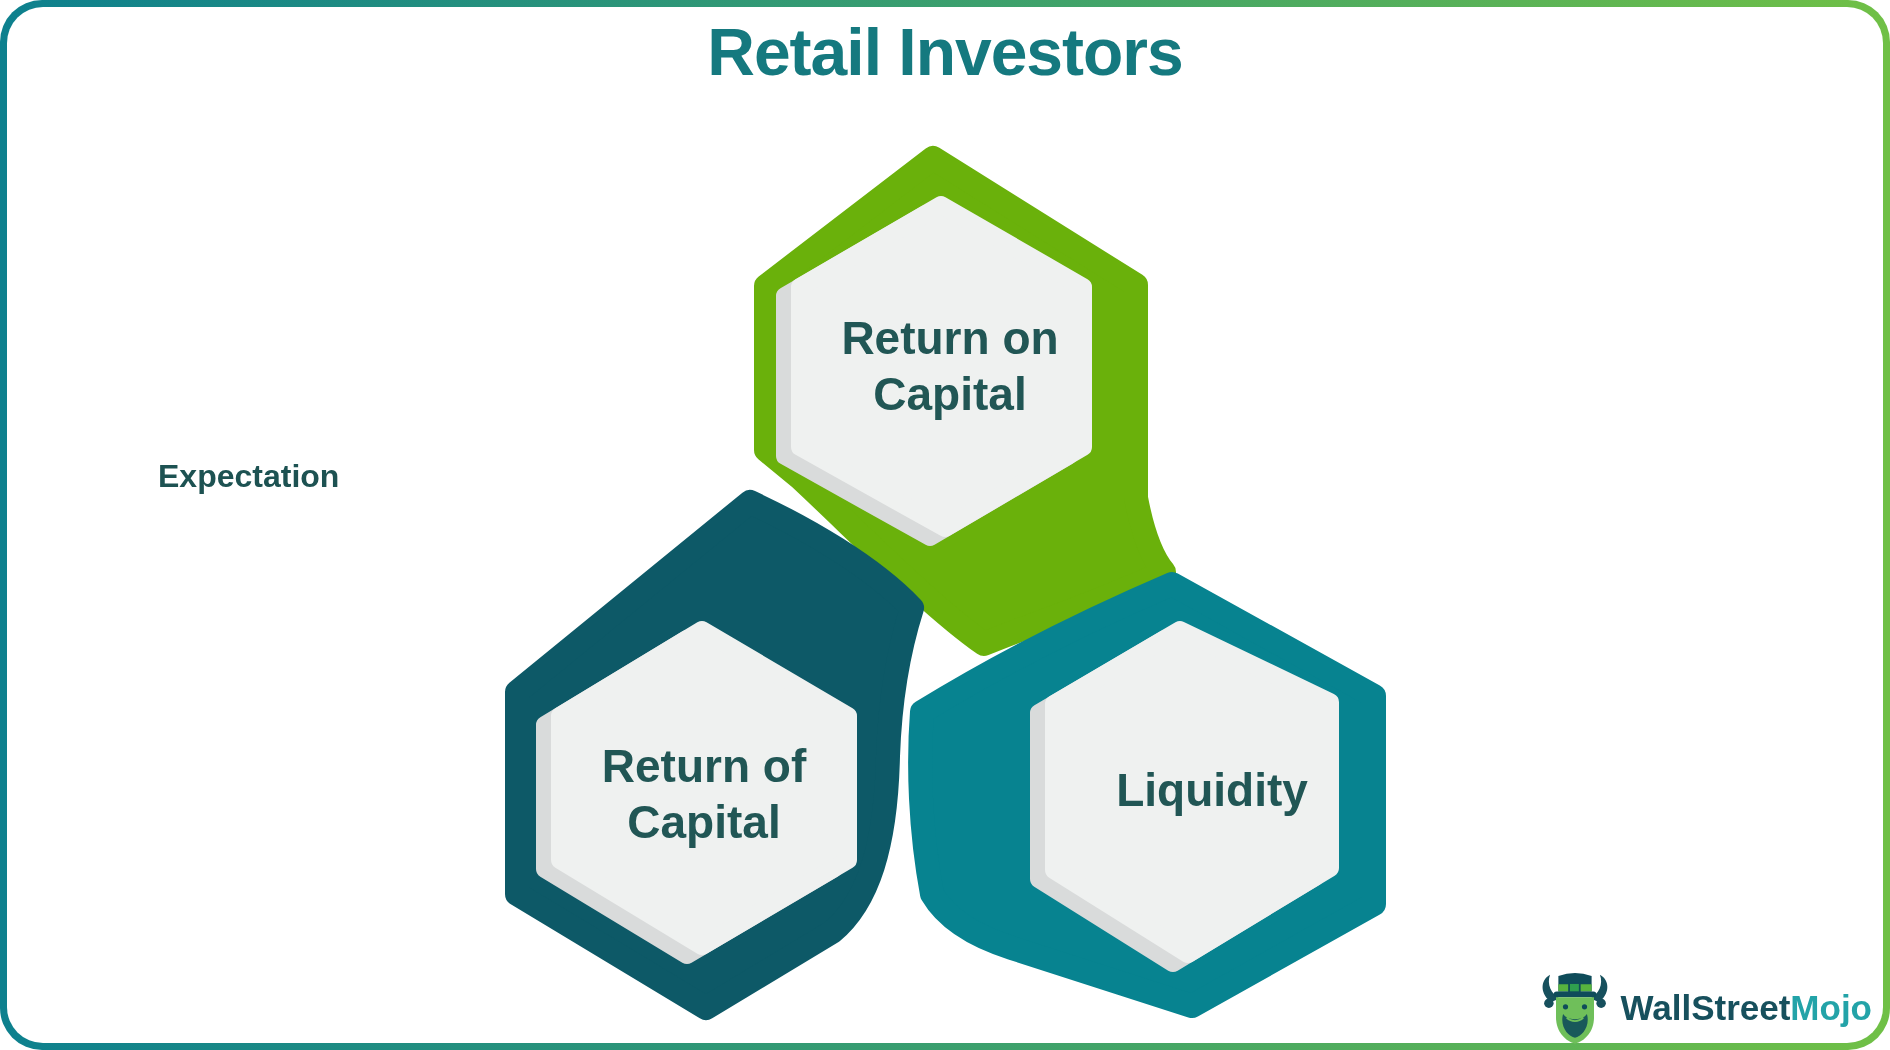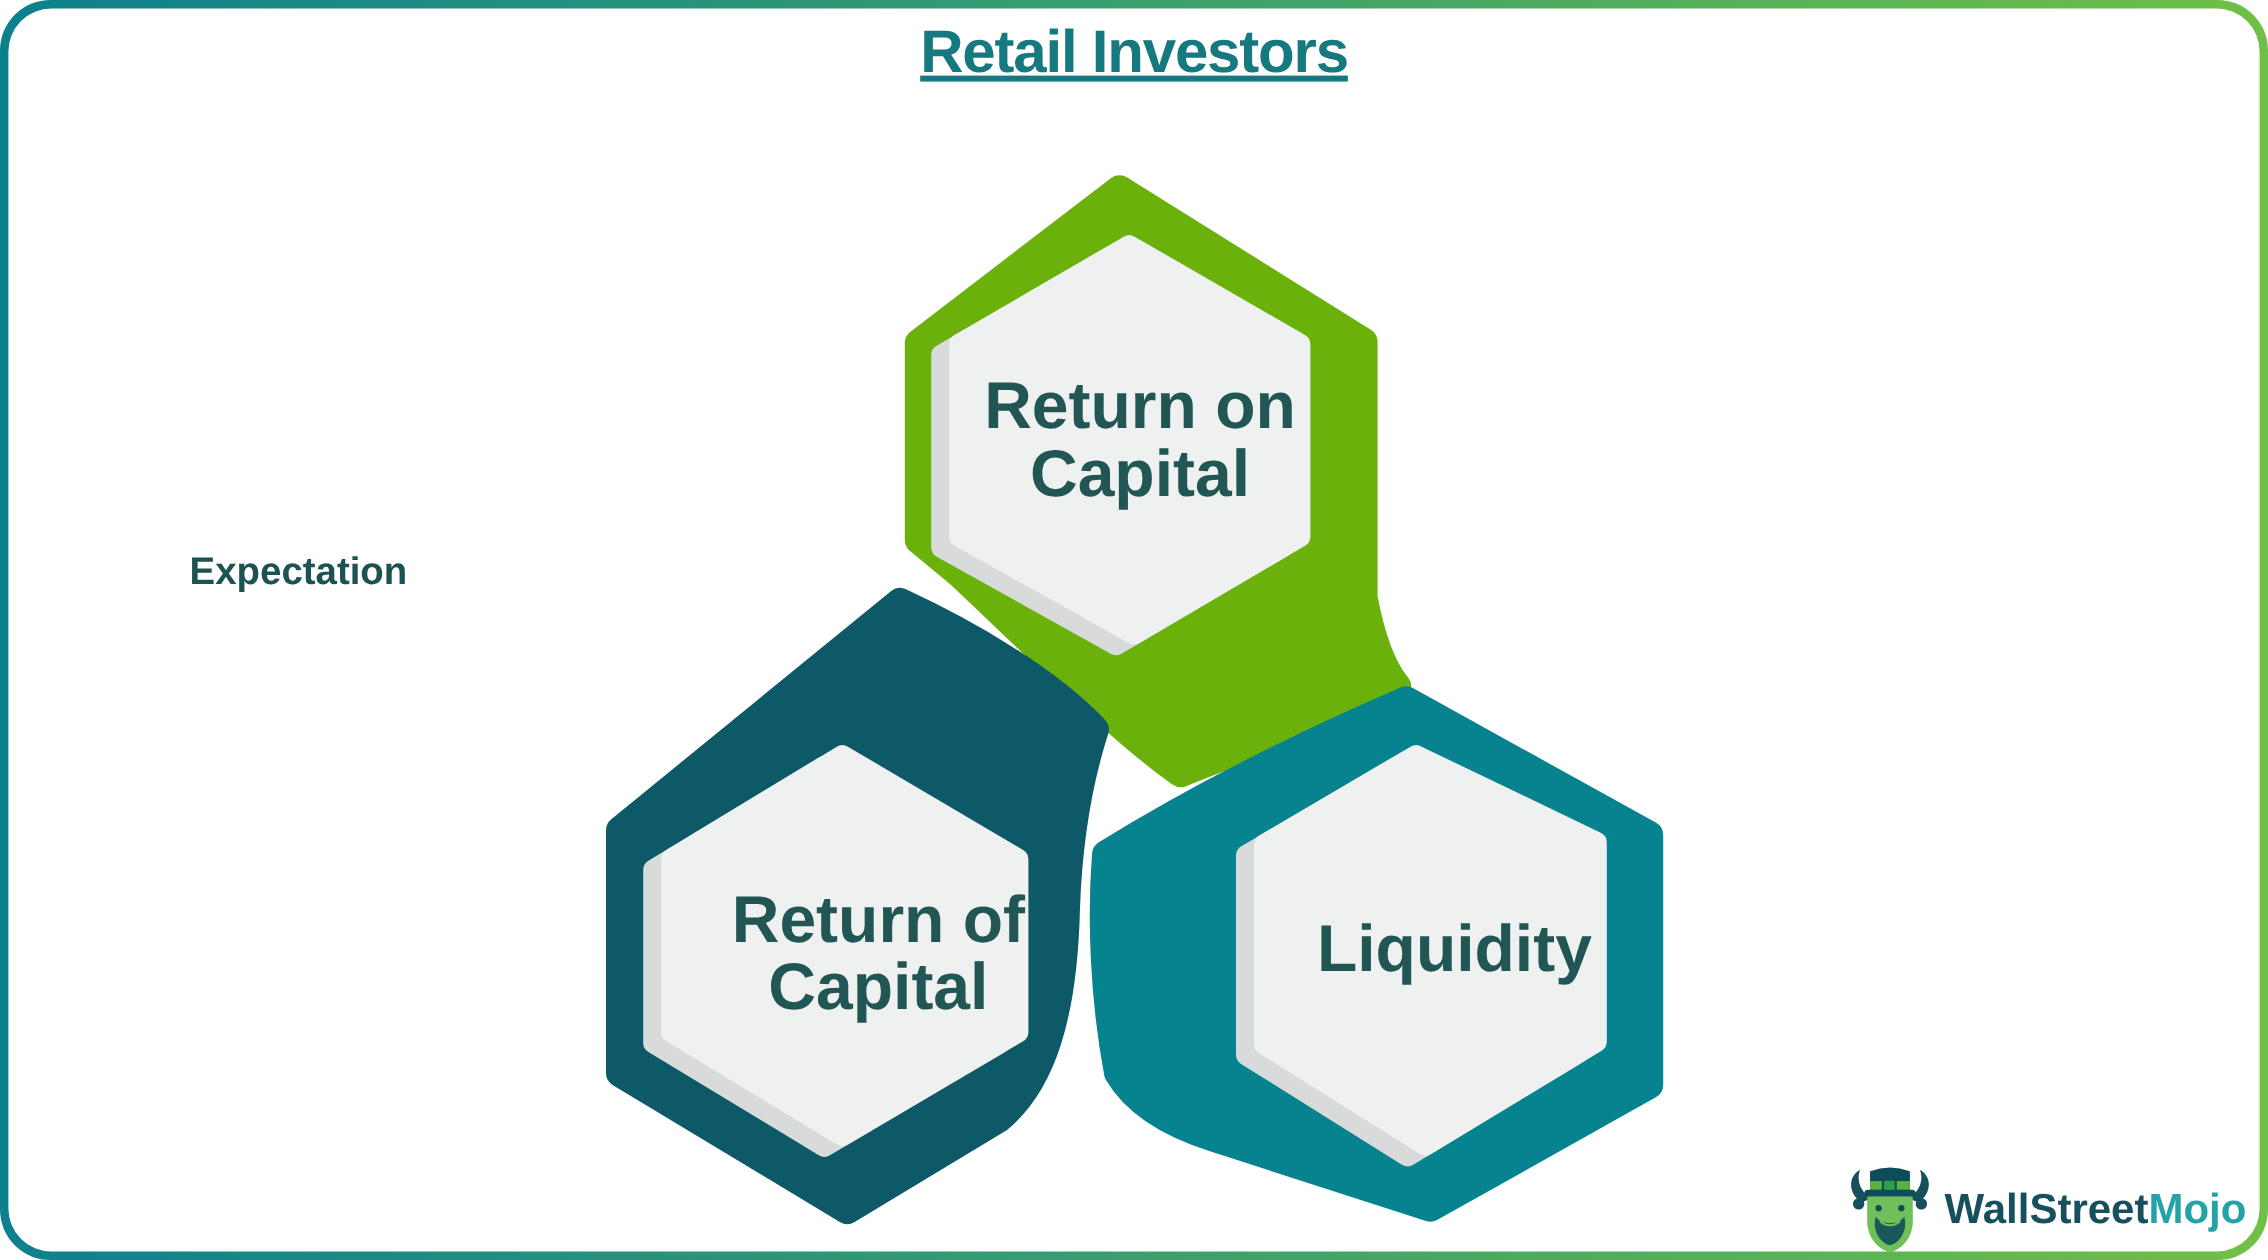--- a/index.html
+++ b/index.html
@@ -15,36 +15,35 @@
   .card{
     position:absolute;
     left:7px;top:7px;right:7px;bottom:7px;
     background:#ffffff;
     border-radius:36px;
   }
   .abs{position:absolute;}
   .title{
     left:0;right:0;top:14px;
     text-align:center;
-    font-size:50px;
+    font-size:66px;
     font-weight:800;
     letter-spacing:-1px;
     color:#15797f;
-    text-decoration:underline;
   }
   .side-label{
     left:158px;top:458px;
     font-size:32px;
     font-weight:800;
     color:#1d5252;
   }
   .hex-label{
     transform:translate(-50%,-50%);
     text-align:center;
-    font-size:55px;
+    font-size:46px;
     font-weight:800;
     color:#215655;
     line-height:56px;
     white-space:nowrap;
   }
   .diagram-svg{left:0;top:0;}
   .logo{
     right:18px;bottom:4px;
     display:flex;
     align-items:center;
@@ -102,21 +101,21 @@
 
   <div class="abs title">Retail Investors</div>
 
   <div class="abs side-label">Expectation</div>
 
   <div class="abs hex-label" style="left:950px;top:366px;">
     <div>Return on</div>
     <div>Capital</div>
   </div>
 
-  <div class="abs hex-label" style="left:704px;top:794px;margin-left:28px;">
+  <div class="abs hex-label" style="left:704px;top:794px;">
     <div>Return of</div>
     <div>Capital</div>
   </div>
 
   <div class="abs hex-label" style="left:1192px;top:790px;margin-left:20px;">
     <div>Liquidity</div>
   </div>
 
   <div class="abs logo">
     <svg width="76" height="76" viewBox="0 0 64 64">

